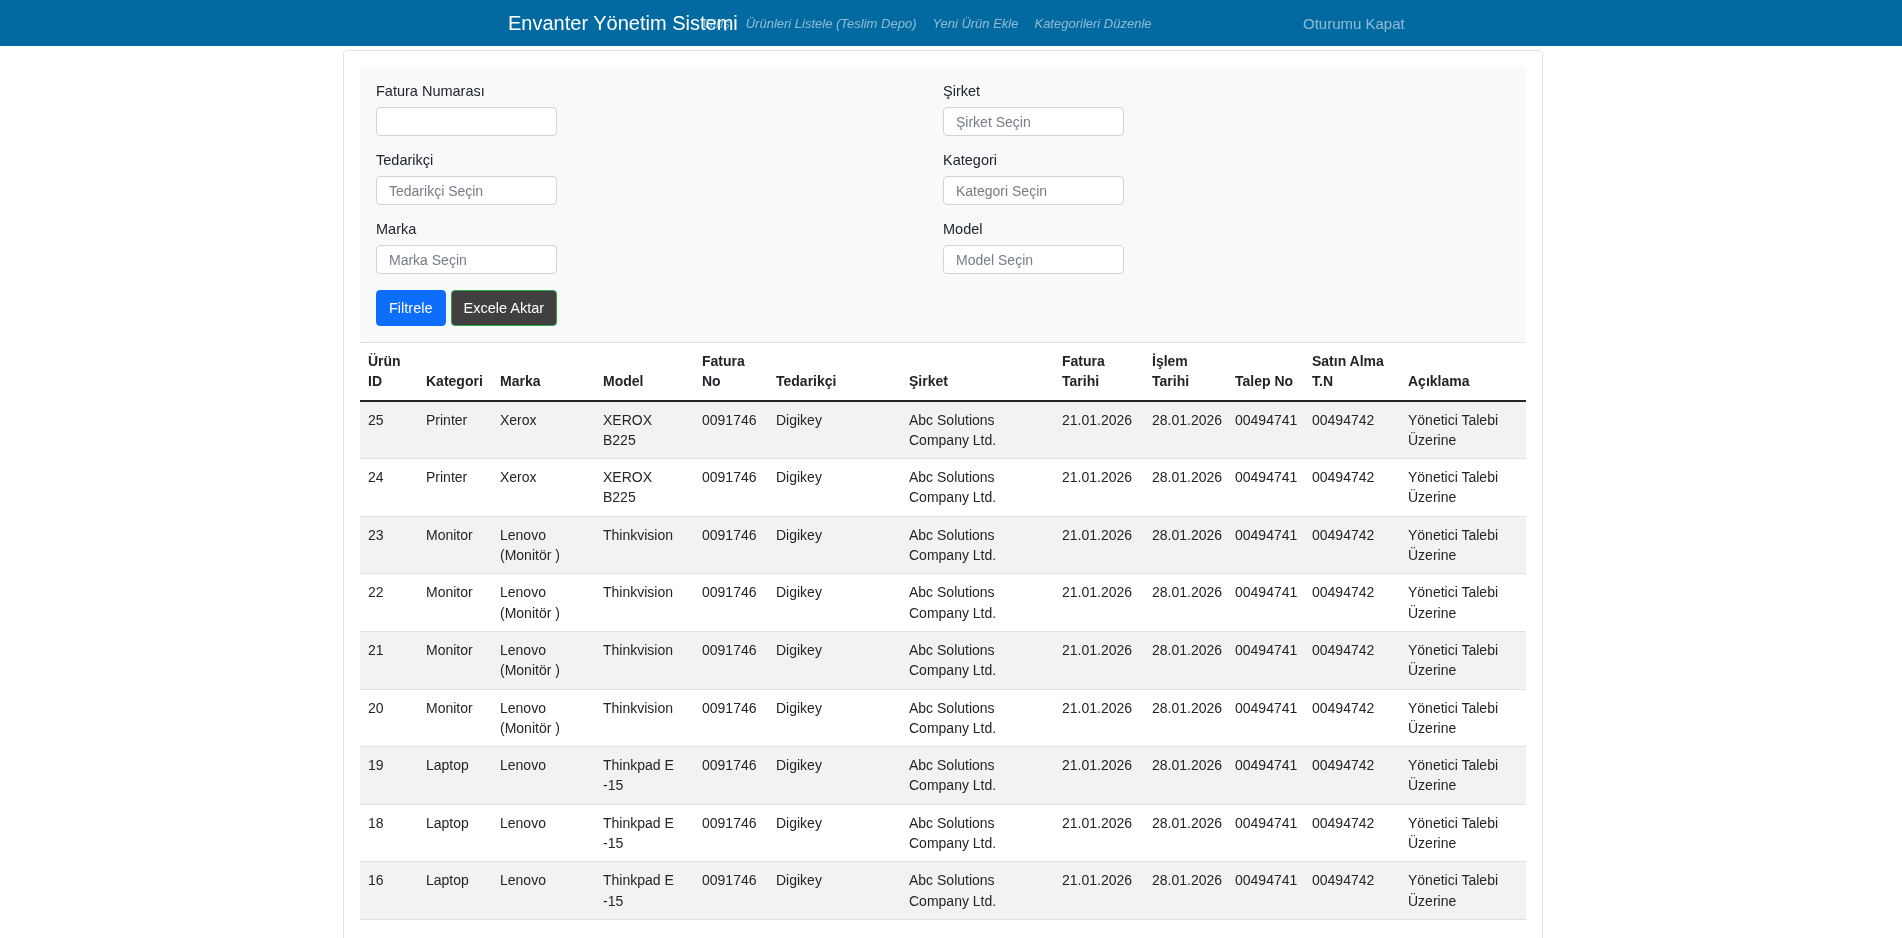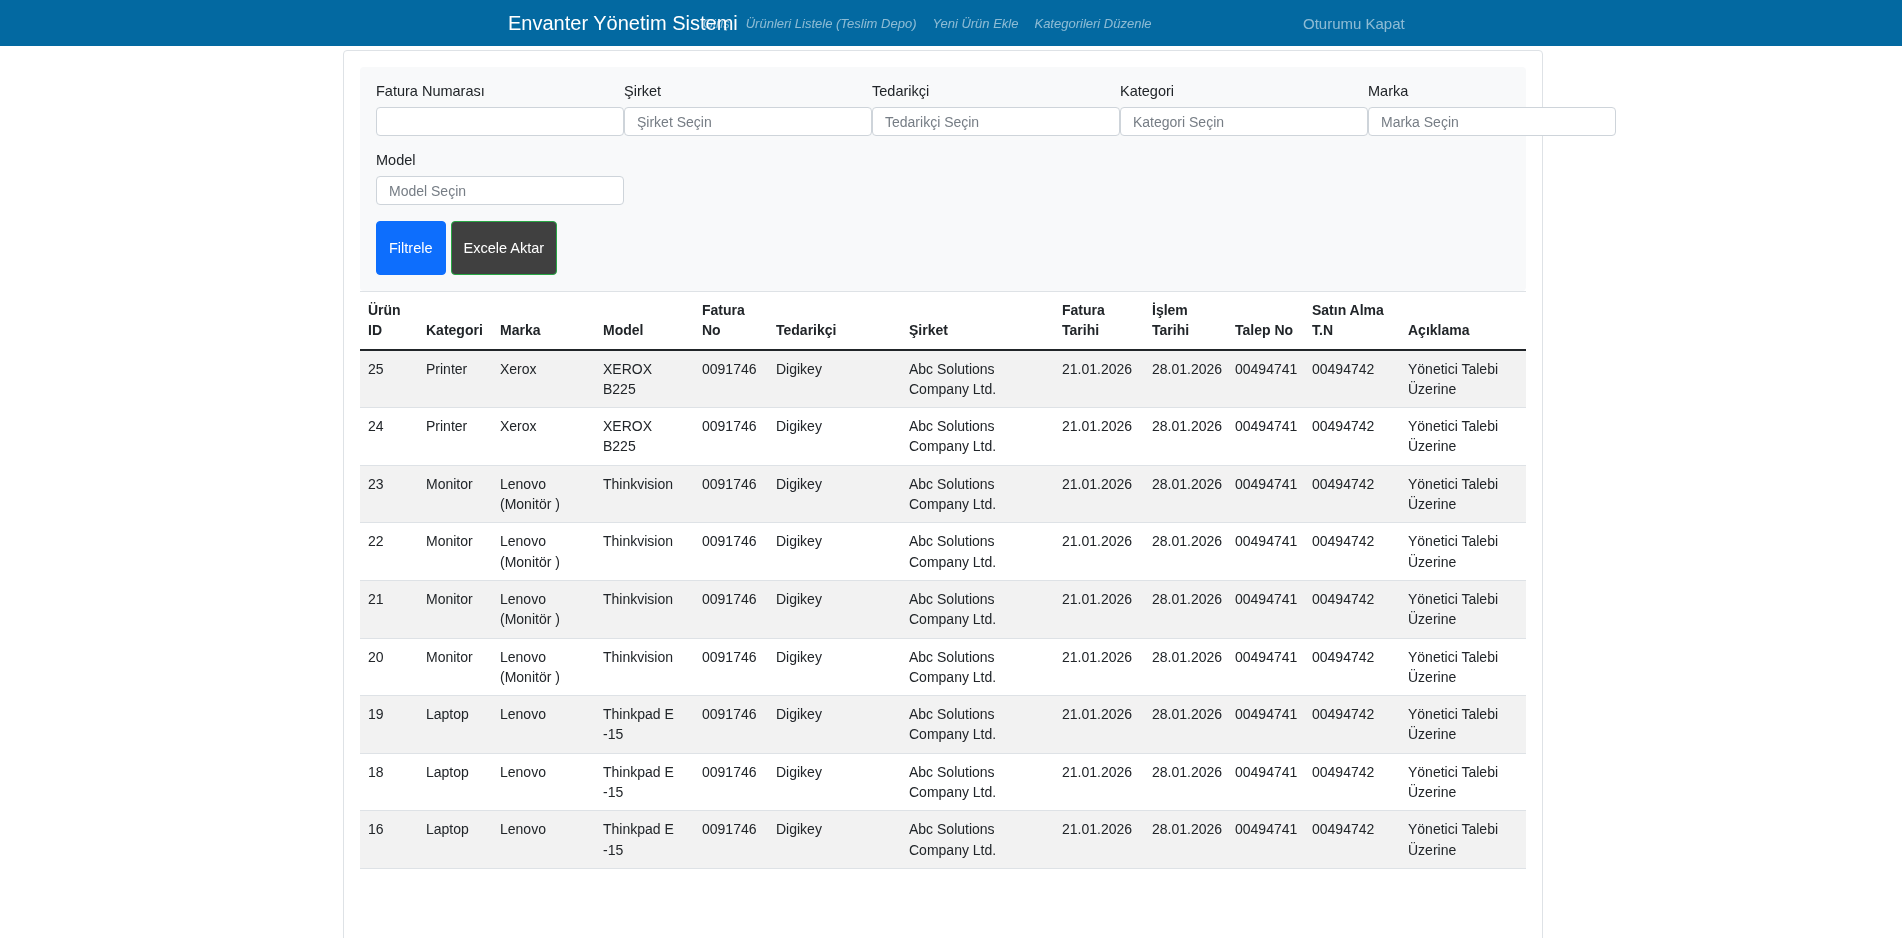--- a/index.html
+++ b/index.html
@@ -41,35 +41,35 @@
   .card {
     width: 1200px; margin: 4px 0 0 343px;
     background: #fff; border: 1px solid #dee2e6; border-radius: 4px;
     padding: 16px; min-height: 900px;
   }
 
   
   .filter-panel {
     background: #f8f9fa; border-radius: 4px; padding: 16px 16px 0 16px;
   }
-  .filter-grid { display: grid; grid-template-columns: repeat(5, 1fr); }
+  .filter-grid { display: grid; grid-template-columns: repeat(2, 1fr); }
   .form-group { margin-bottom: 16px; }
   .form-group label {
     display: block; font-size: 14.5px; margin-bottom: 8px; color: #212529;
   }
   .form-control {
-    width: 248px; height: 29px; padding: 4px 12px;
+    width: 181px; height: 29px; padding: 4px 12px;
     border: 1px solid #ced4da; border-radius: 4px;
     font-size: 14px; color: #212529; background: #fff;
     font-family: "Liberation Sans", "DejaVu Sans", sans-serif;
   }
   .form-control::placeholder { color: #767d85; opacity: 1; }
   .btn-row { display: flex; gap: 5px; padding-bottom: 16px; }
   .btn {
-    font-size: 14.5px; padding: 18px 12px; border-radius: 4px;
+    font-size: 14.5px; padding: 9px 12px; border-radius: 4px;
     border: 1px solid transparent; color: #fff; cursor: pointer; white-space: nowrap;
     font-family: "Liberation Sans", "DejaVu Sans", sans-serif;
   }
   .btn-primary { background: #0d6efd; border-color: #0d6efd; }
   .btn-success { background: #404040; border-color: #28a745; }
 
   
   .summary { text-align: center; font-size: 14.5px; margin: 14px 0 13px 0; }
   .divider { border: 0; border-top: 1px solid #dee2e6; margin: 0; }
 

